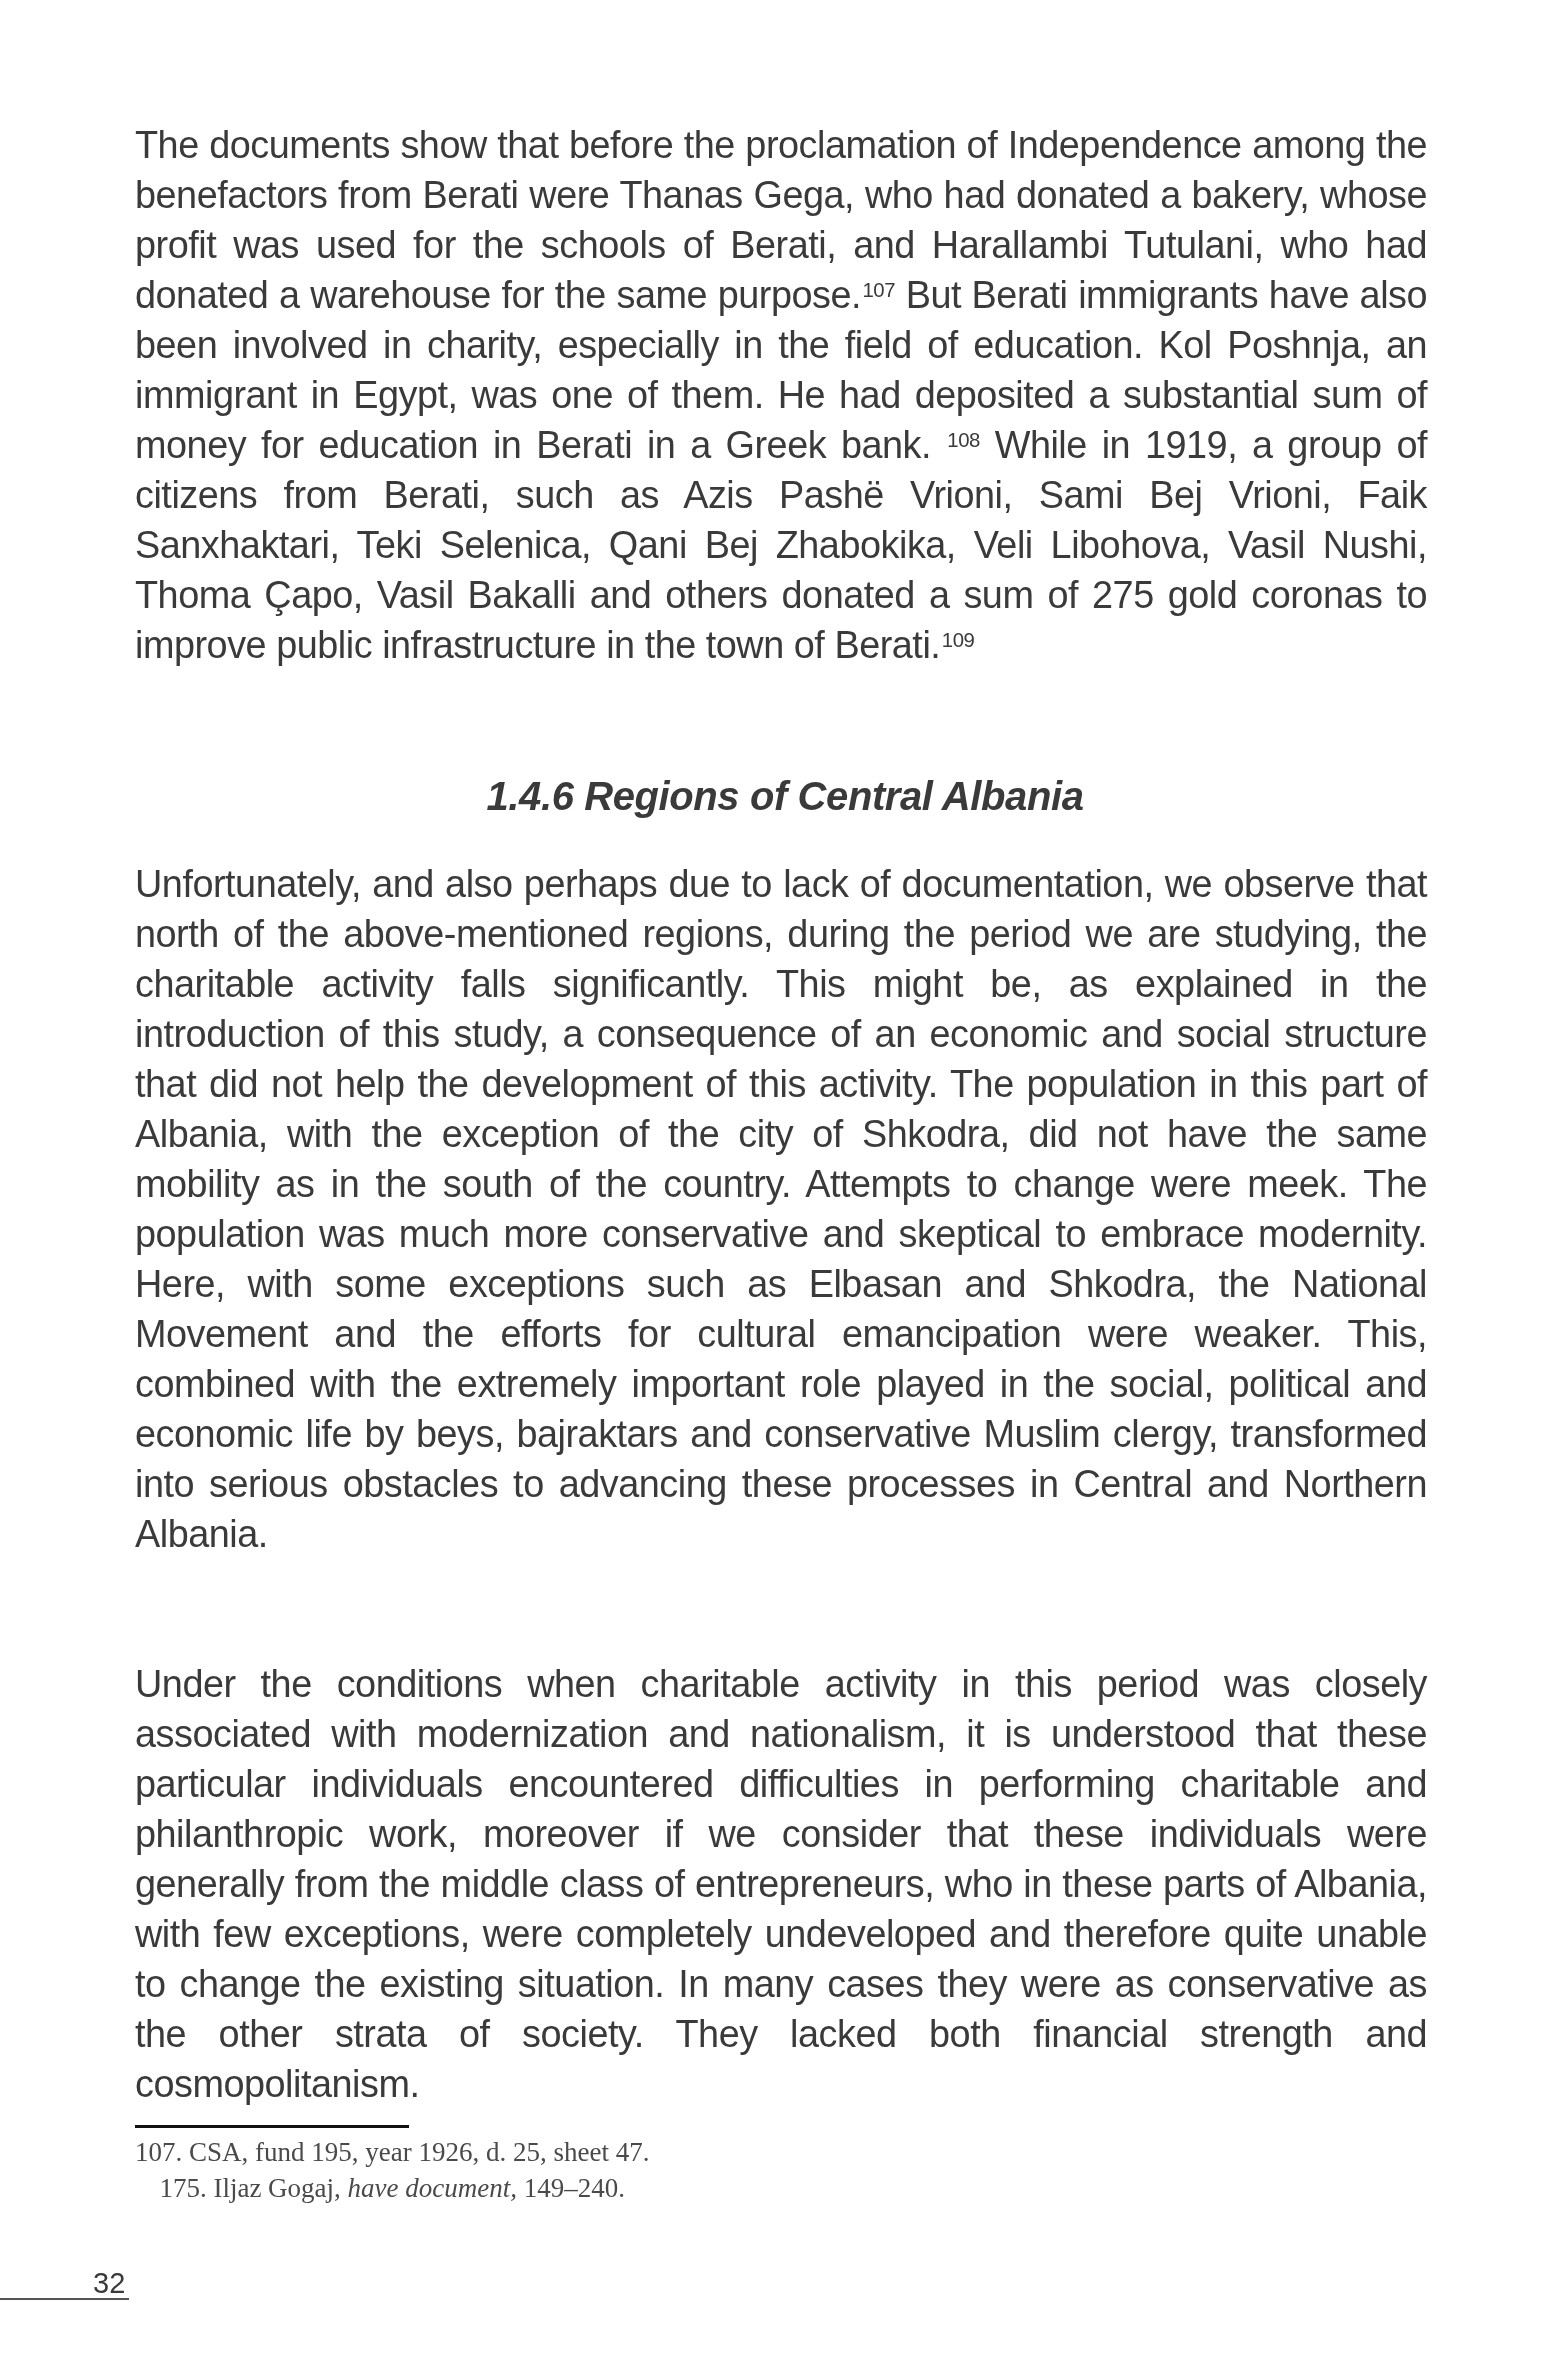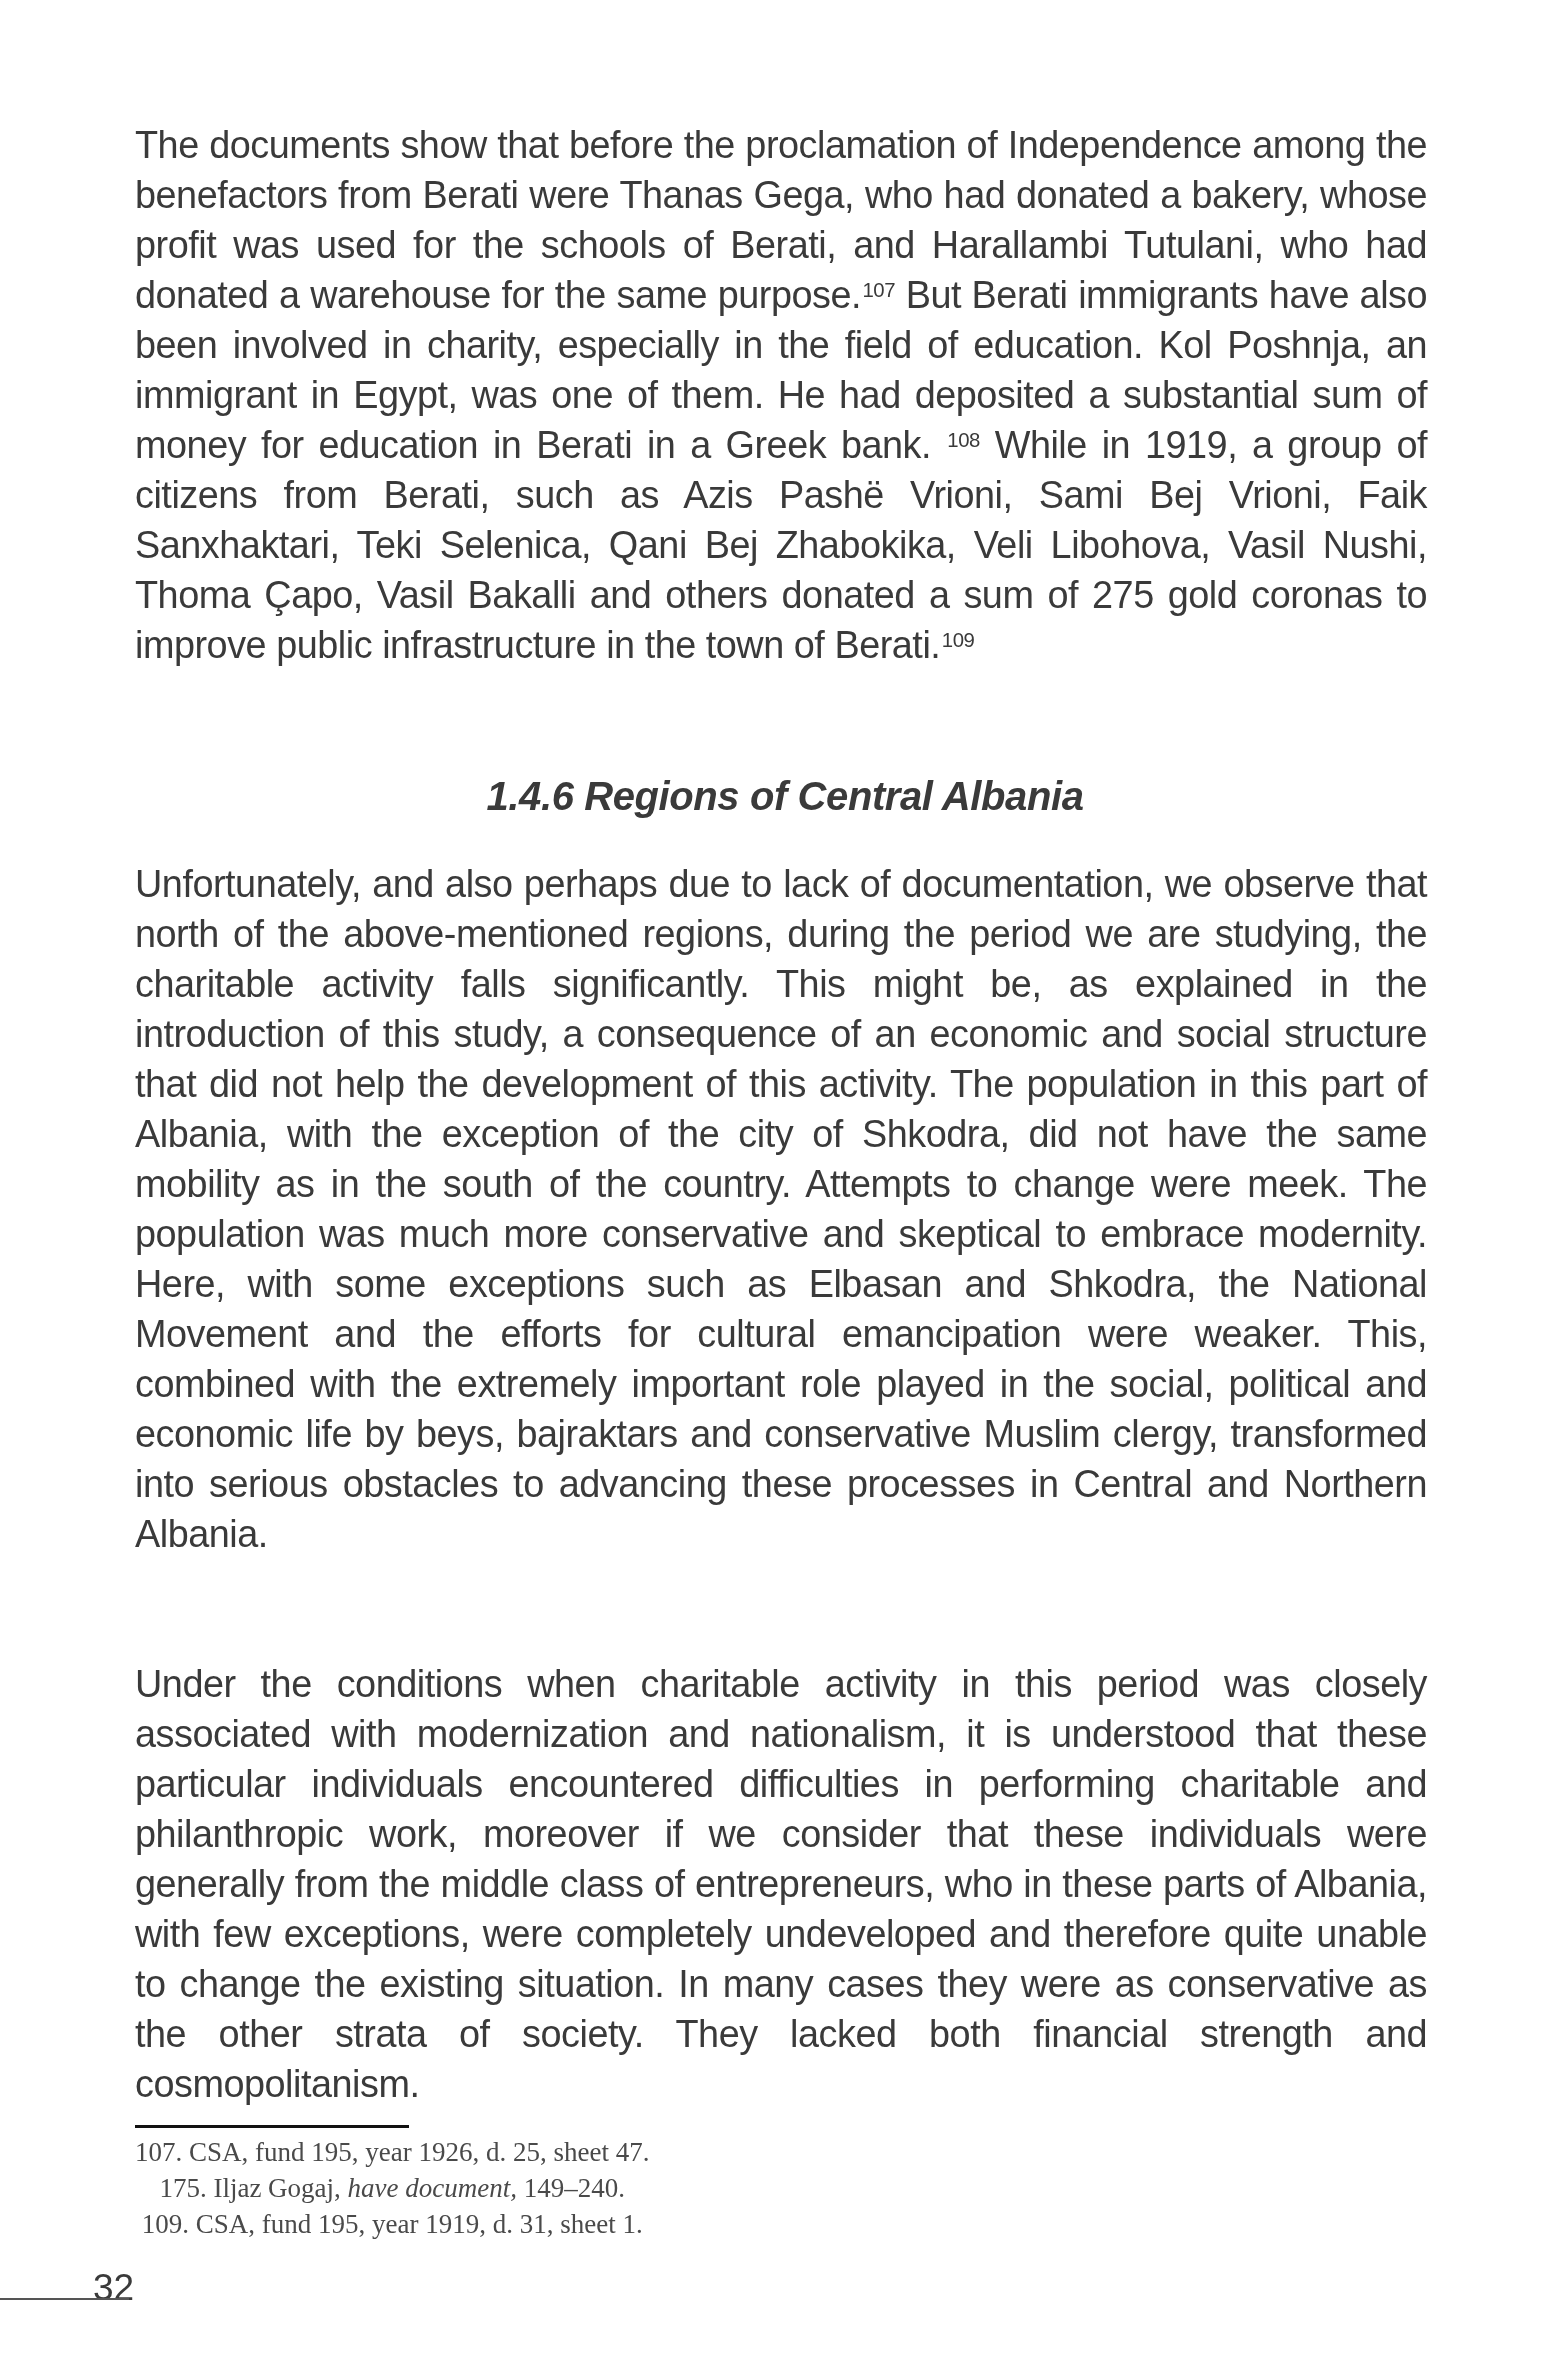--- a/index.html
+++ b/index.html
@@ -75,21 +75,21 @@
       color: #4a4a4a;
       text-align: center;
     }
     .footnote { margin: 0; white-space: nowrap; }
     .footnote em { font-style: italic; }
     .page-number {
       position: absolute;
       left: 93px;
       top: 2267px;
       font-family: "Liberation Sans", sans-serif;
-      font-size: 37px;
+      font-size: 29px;
       color: #3a3a3a;
     }
     .page-rule {
       position: absolute;
       left: 0;
       top: 2298px;
       width: 129px;
       height: 2.3px;
       background: #555555;
     }
@@ -105,18 +105,17 @@
   <p class="para" id="p2">Unfortunately, and also perhaps due to lack of documentation, we observe that north of the above-mentioned regions, during the period we are studying, the charitable activity falls significantly. This might be, as explained in the introduction of this study, a consequence of an economic and social structure that did not help the development of this activity. The population in this part of Albania, with the exception of the city of Shkodra, did not have the same mobility as in the south of the country. Attempts to change were meek. The population was much more conservative and skeptical to embrace modernity. Here, with some exceptions such as Elbasan and Shkodra, the National Movement and the efforts for cultural emancipation were weaker. This, combined with the extremely important role played in the social, political and economic life by beys, bajraktars and conservative Muslim clergy, transformed into serious obstacles to advancing these processes in Central and Northern Albania.</p>
 
   <p class="para" id="p3">Under the conditions when charitable activity in this period was closely associated with modernization and nationalism, it is understood that these particular individuals encountered difficulties in performing charitable and philanthropic work, moreover if we consider that these individuals were generally from the middle class of entrepreneurs, who in these parts of Albania, with few exceptions, were completely undeveloped and therefore quite unable to change the existing situation. In many cases they were as conservative as the other strata of society. They lacked both financial strength and cosmopolitanism.</p>
 </div>
 
 <div class="fn-rule"></div>
 
 <div class="footnotes">
   <p class="footnote"><span>107.</span><span> CSA, fund 195, year 1926, d. 25, sheet 47.</span></p>
   <p class="footnote"><span>175.</span><span> Iljaz Gogaj, </span><em>have document,</em><span> 149–240.</span></p>
-  <p class="footnote"><span>109.</span><span> CSA, fund 195, year 1919, d. 31, sheet 1.</span></p>
 </div>
 
 <div class="page-number">32</div>
 <div class="page-rule"></div>
 
 
 </body></html>

